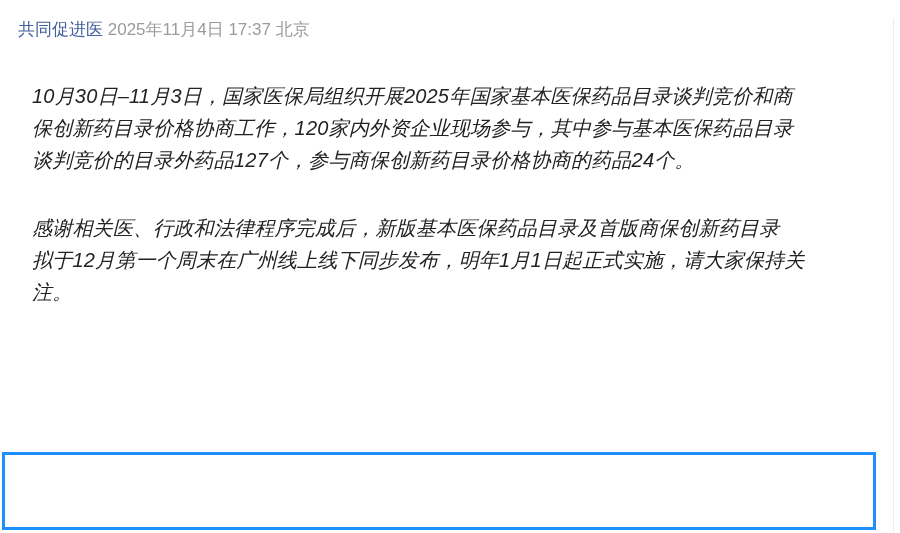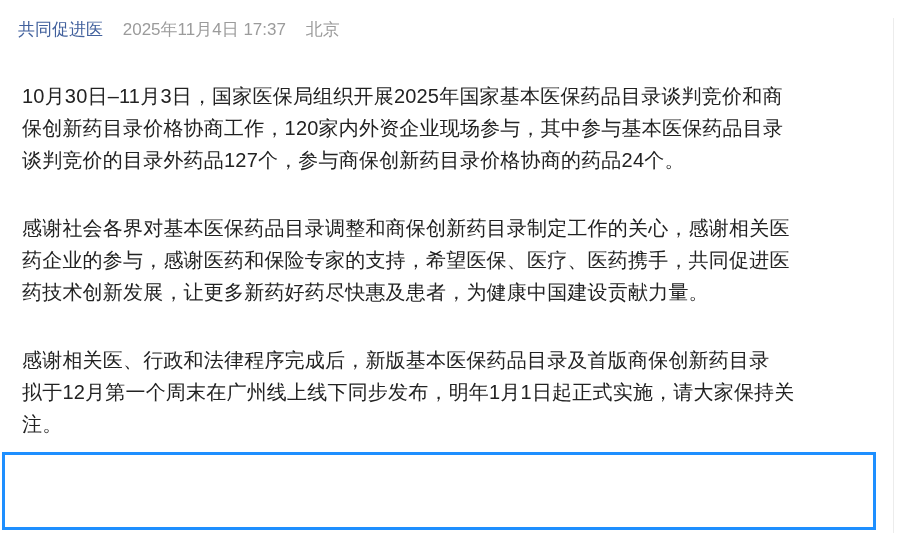--- a/index.html
+++ b/index.html
@@ -35,32 +35,32 @@
     line-height: 24px;
     white-space: nowrap;
   }
   .source-link {
     color: var(--source-link, #42619d);
     text-decoration: none;
     cursor: pointer;
   }
   .meta {
     color: var(--meta-text, #9b9b9b);
-    margin-left: 15px;
   }
   .article-body {
     margin-top: 38px;
   }
   .article-body p {
-    margin: 4px;
+    margin: 14px;
     font-size: 20px;
     line-height: 32px;
     color: var(--body-text, #222222);
     white-space: pre-line;
     letter-spacing: 0.2px;
+    font-style: italic;
   }
   .article-body p + p {
     margin-top: 36px;
   }
   .highlight-box {
     position: absolute;
     left: 2px;
     top: 434px;
     width: 868px;
     height: 72px;
@@ -86,23 +86,20 @@
   <div class="byline">
     <a class="source-link">共同促进医</a>
     <span class="meta">2025年11月4日 17:37</span>
     <span class="meta">北京</span>
   </div>
 
   <div class="article-body">
     <p>10月30日–11月3日，国家医保局组织开展2025年国家基本医保药品目录谈判竞价和商
 保创新药目录价格协商工作，120家内外资企业现场参与，其中参与基本医保药品目录
 谈判竞价的目录外药品127个，参与商保创新药目录价格协商的药品24个。</p>
-    <p>感谢社会各界对基本医保药品目录调整和商保创新药目录制定工作的关心，感谢相关医
-药企业的参与，感谢医药和保险专家的支持，希望医保、医疗、医药携手，共同促进医
-药技术创新发展，让更多新药好药尽快惠及患者，为健康中国建设贡献力量。</p>
     <p>感谢相关医、行政和法律程序完成后，新版基本医保药品目录及首版商保创新药目录
 拟于12月第一个周末在广州线上线下同步发布，明年1月1日起正式实施，请大家保持关
 注。</p>
   </div>
 
   <div class="highlight-box"></div>
 
   <div class="page-edge"></div>
 
 </div>

